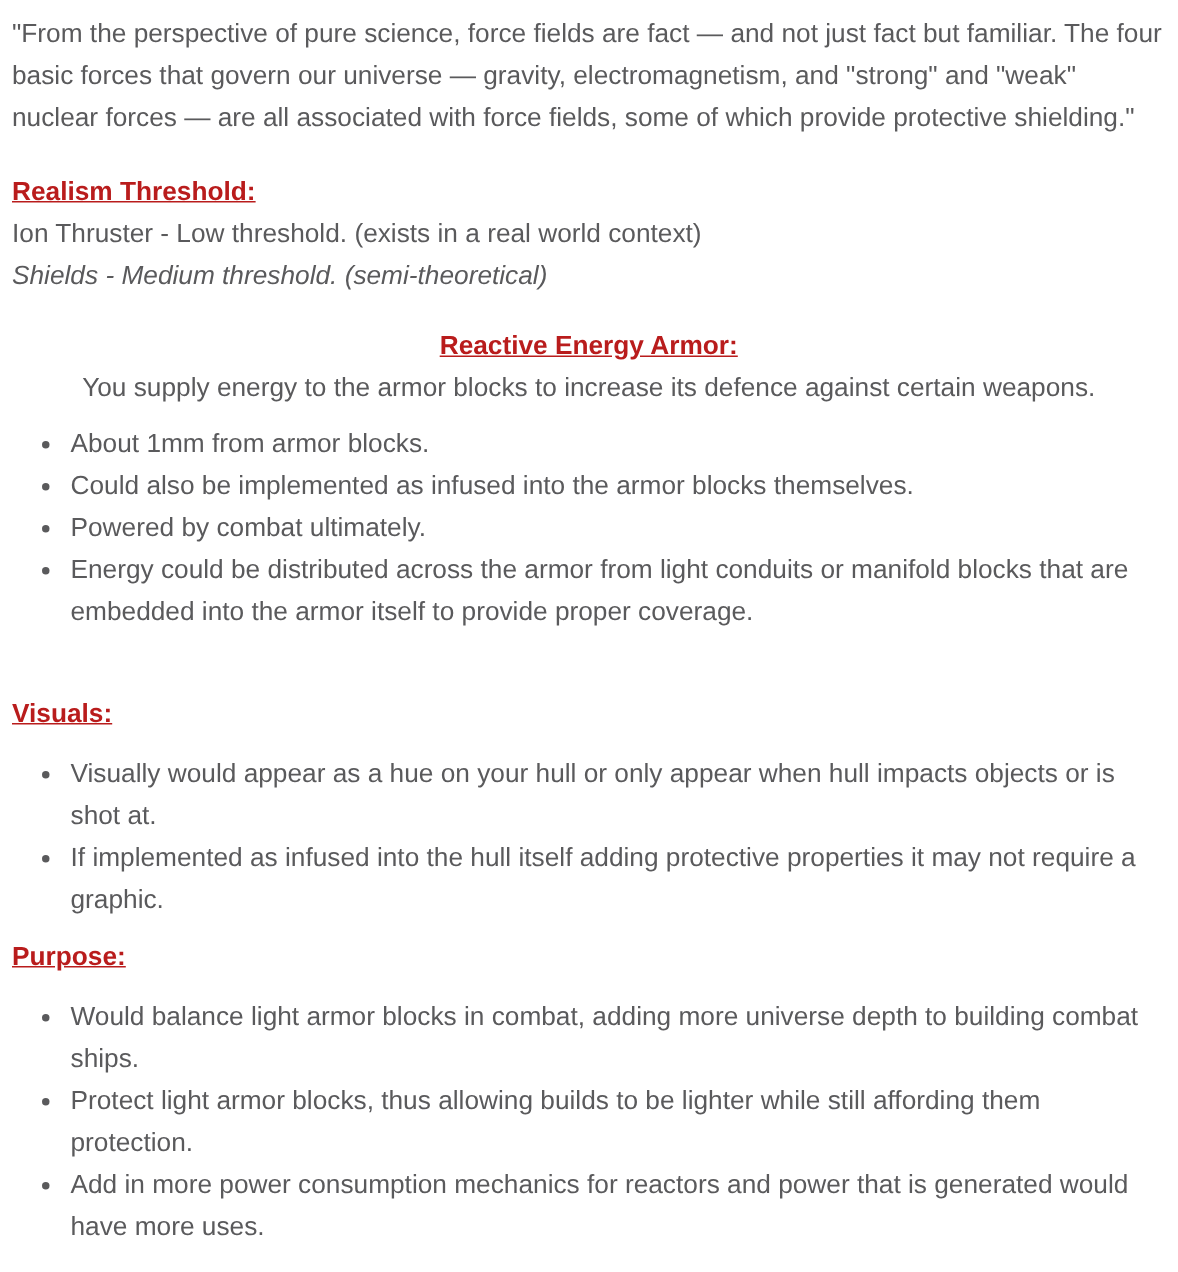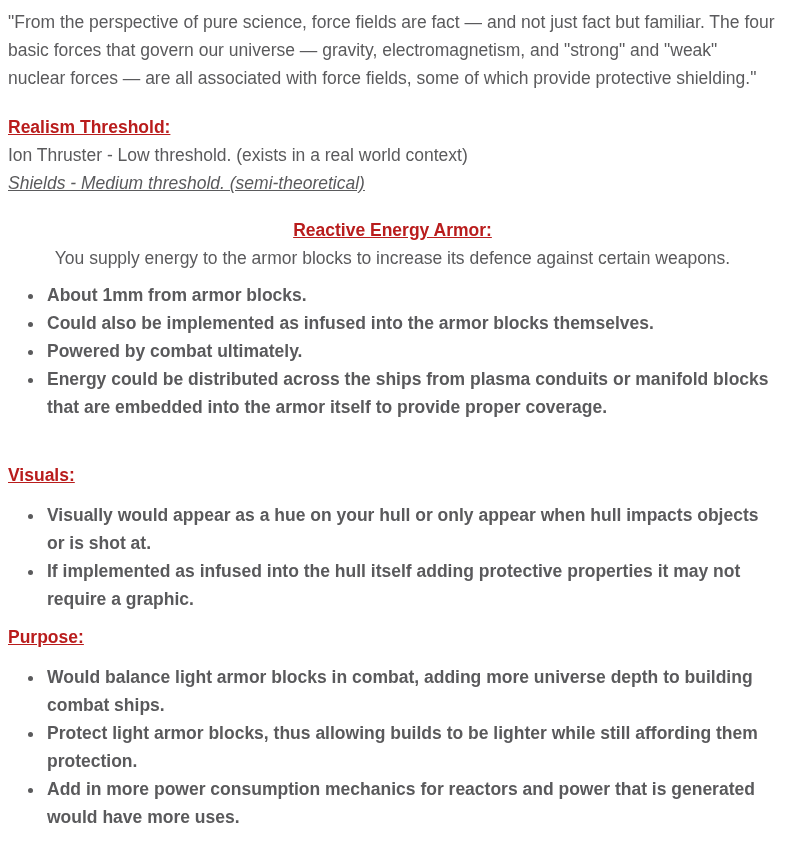--- a/index.html
+++ b/index.html
@@ -24,27 +24,25 @@
   .block-realism { margin: 0 0 19px 0; }
   .block-reactive { margin: 0 0 9px 0; text-align: center; }
   .heading {
     font-weight: bold;
     text-decoration: underline;
     color: #b91c1c;
   }
   .heading-para { margin: 0 0 12px 0; }
   .italic-underline {
     font-style: italic;
-    text-decoration: underline;
   }
   ul.bullets {
     margin: 0 4px 10px 0;
     padding: 0 0 0 37px;
     list-style-type: disc;
-    font-weight: bold;
   }
   ul.bullets.gap-large { margin-bottom: 40px; }
   ul.bullets.gap-none { margin-bottom: 0; }
   ul.bullets li {
     margin: 0;
     padding: 0 0 0 2px;
   }
 </style>
 </head>
 <body>
@@ -61,21 +59,21 @@
 
   <p class="block-reactive">
     <span class="heading">Reactive Energy Armor:</span><br>
     <span>You supply energy to the armor blocks to increase its defence against certain weapons.</span>
   </p>
 
   <ul class="bullets gap-large">
     <li>About 1mm from armor blocks.</li>
     <li>Could also be implemented as infused into the armor blocks themselves.</li>
     <li>Powered by combat ultimately.</li>
-    <li>Energy could be distributed across the ships from plasma conduits or manifold blocks that are embedded into the armor itself to provide proper coverage.</li>
+    <li>Energy could be distributed across the armor from light conduits or manifold blocks that are embedded into the armor itself to provide proper coverage.</li>
   </ul>
 
   <p class="heading-para">
     <span class="heading">Visuals:</span>
   </p>
 
   <ul class="bullets">
     <li>Visually would appear as a hue on your hull or only appear when hull impacts objects or is shot at.</li>
     <li>If implemented as infused into the hull itself adding protective properties it may not require a graphic.</li>
   </ul>

